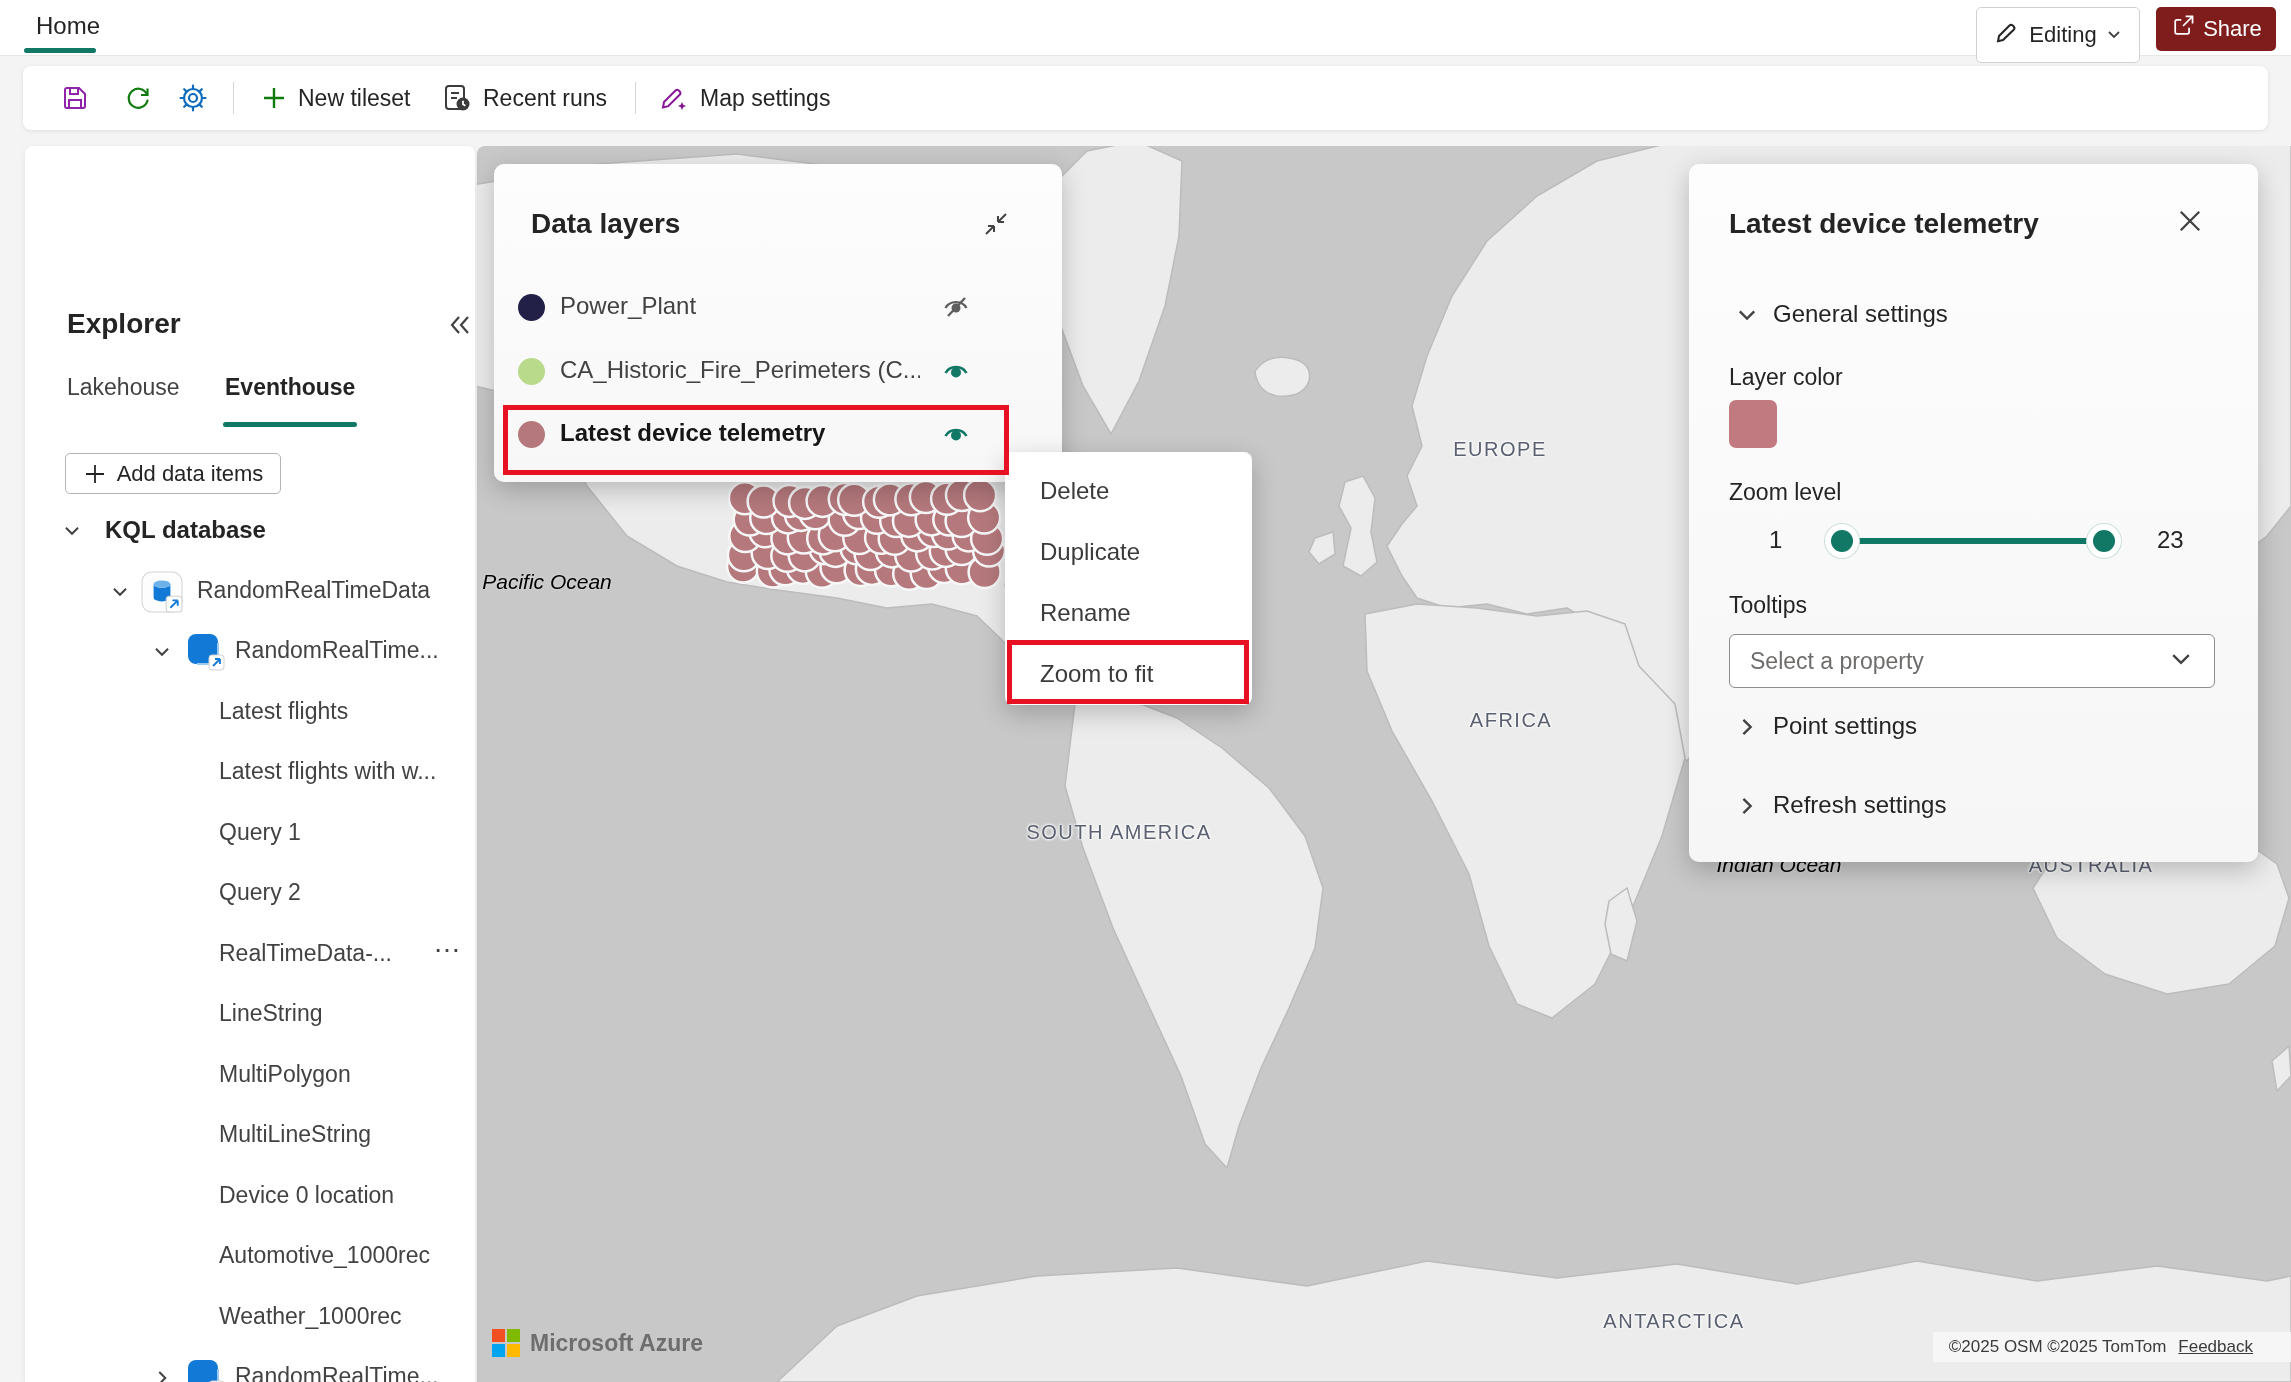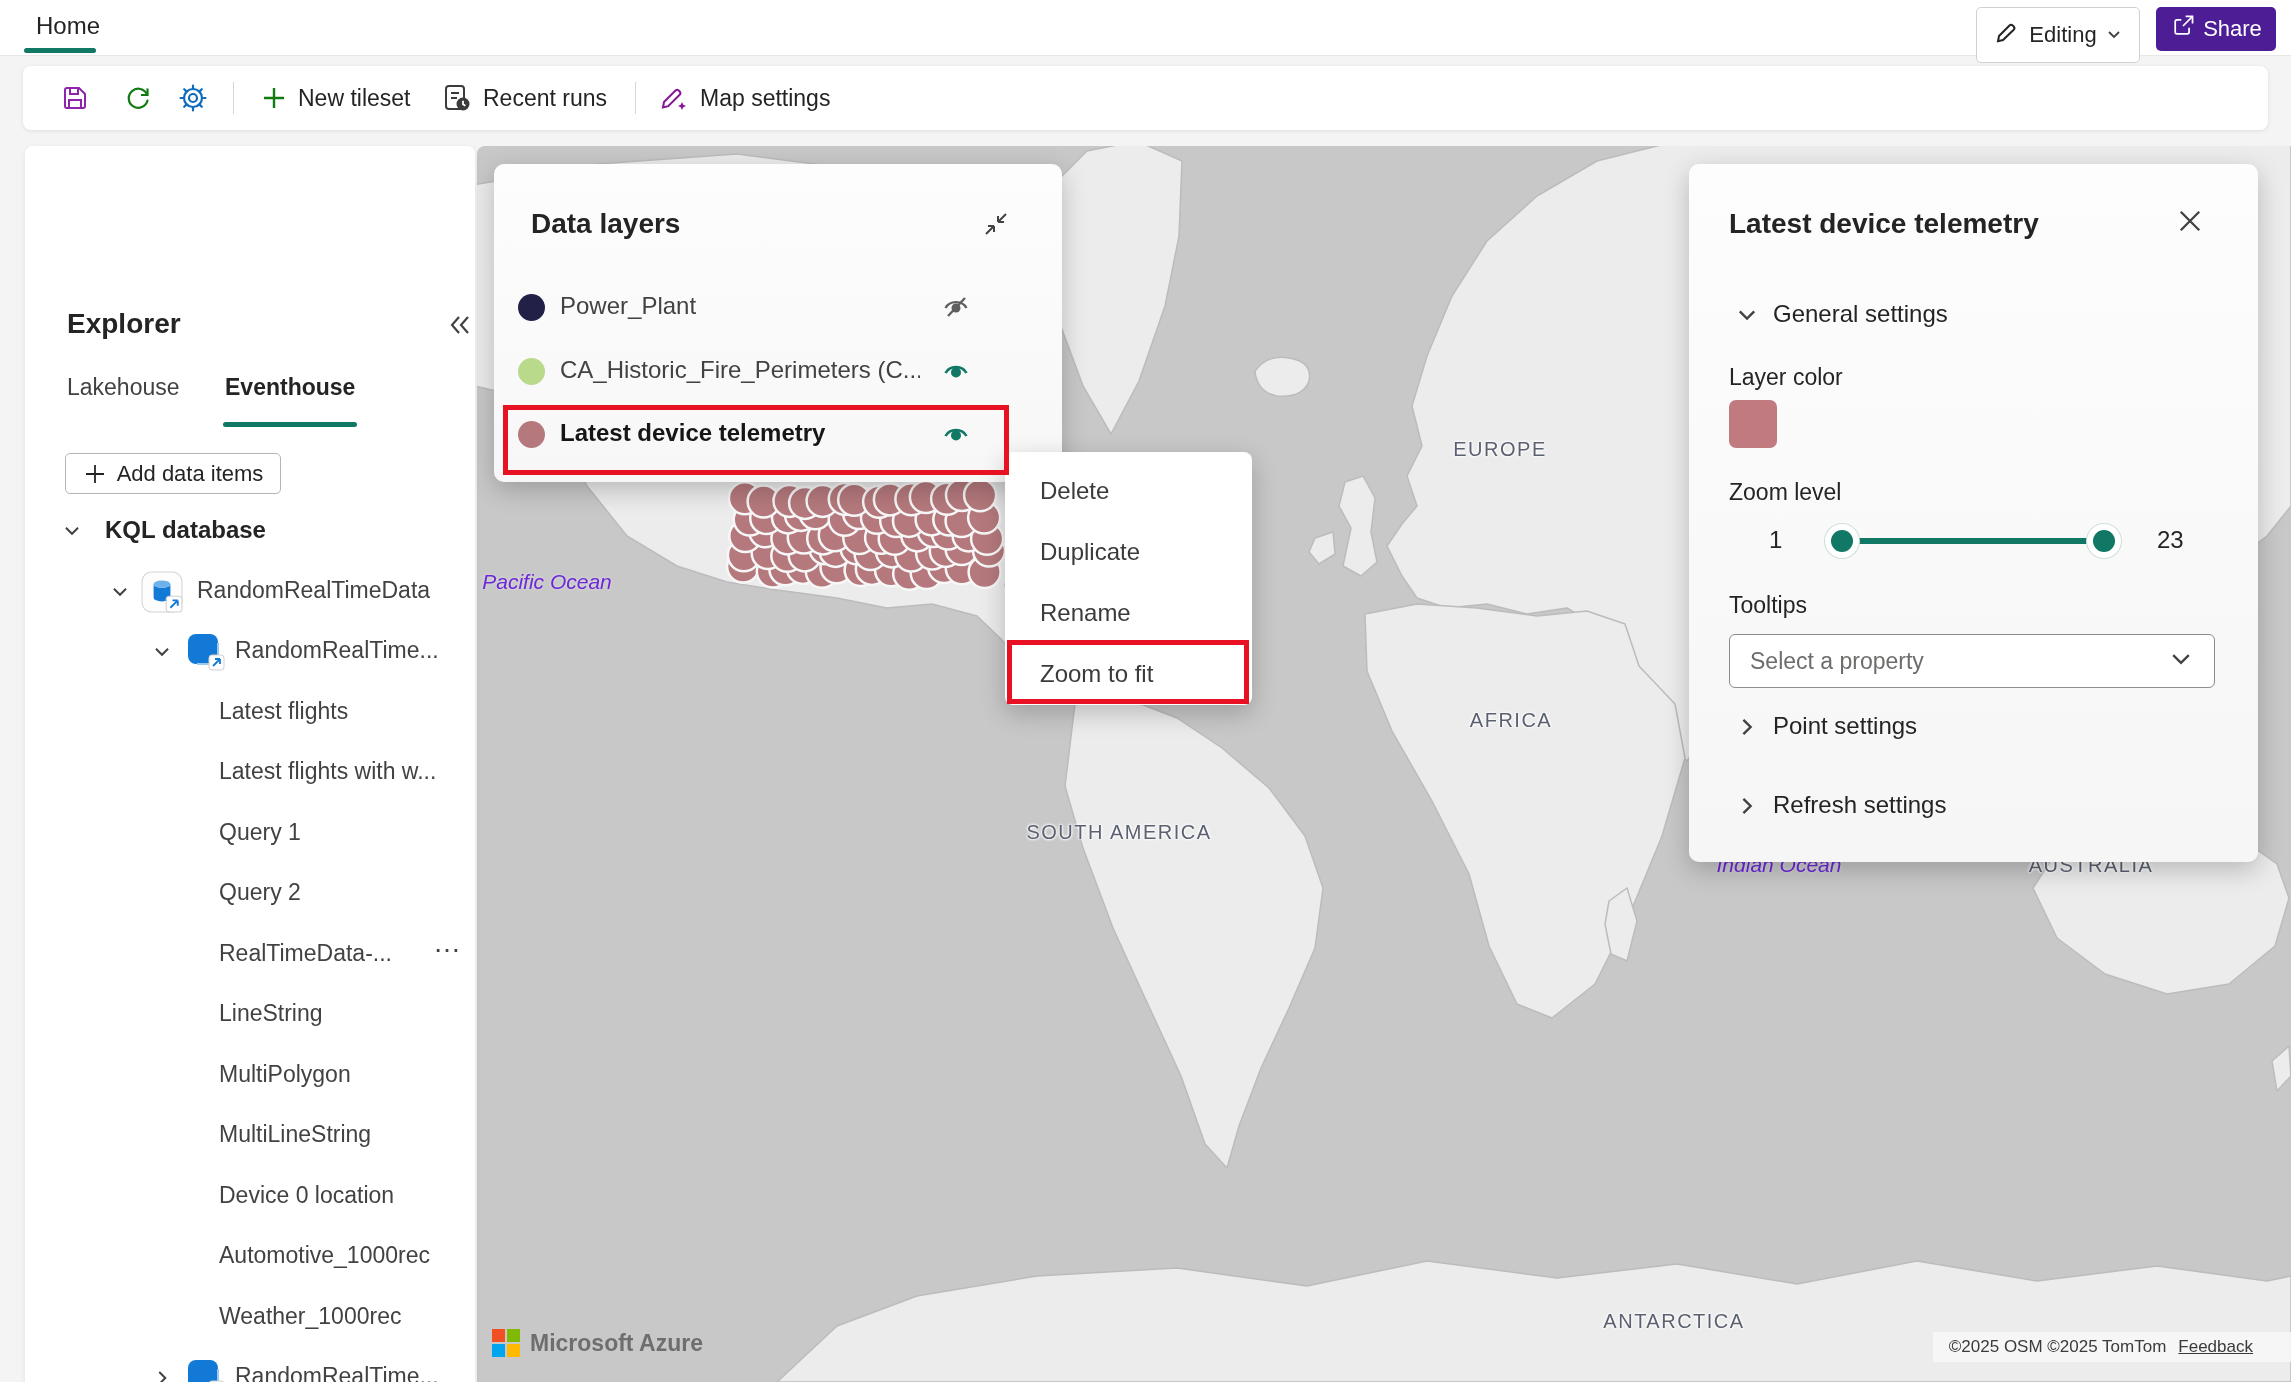--- a/index.html
+++ b/index.html
@@ -5,21 +5,21 @@
   * { margin:0; padding:0; box-sizing:border-box; }
   html,body { width:2291px; height:1382px; overflow:hidden; }
   body { font-family:"Liberation Sans", sans-serif; background:#f4f4f4; position:relative; }
   #app { position:absolute; inset:0; }
 
   
   .topbar { position:absolute; left:0; top:0; width:2291px; height:56px; background:#fff; border-bottom:1px solid #e7e7e7; z-index:30; }
   .home-tab { position:absolute; left:24px; top:0; height:52px; padding:0 12px; display:flex; align-items:center; font-size:24px; color:#242424; }
   .home-underline { position:absolute; left:24px; top:48px; width:72px; height:5px; background:#117865; border-radius:3px; }
   .editing-btn { position:absolute; left:1976px; top:7px; width:164px; height:56px; background:#fff; border:1px solid #d1d1d1; border-radius:5px; display:flex; align-items:center; justify-content:center; gap:9px; font-size:22px; color:#242424; cursor:pointer; }
-  .share-btn { position:absolute; left:2156px; top:7px; width:120px; height:44px; background:#4c1d95; border-radius:5px; display:flex; align-items:center; justify-content:center; gap:7px; font-size:22px; color:#fff; cursor:pointer; }
+  .share-btn { position:absolute; left:2156px; top:7px; width:120px; height:44px; background:#7f1d1d; border-radius:5px; display:flex; align-items:center; justify-content:center; gap:7px; font-size:22px; color:#fff; cursor:pointer; }
 
   
   .toolbar { position:absolute; left:23px; top:66px; width:2245px; height:64px; background:#fff; border-radius:8px; box-shadow:0 1px 4px rgba(0,0,0,.09); z-index:25; }
   .tb-item { position:absolute; top:0; height:64px; display:flex; align-items:center; gap:11px; font-size:23px; color:#242424; cursor:pointer; }
   .tb-divider { position:absolute; top:16px; width:1px; height:32px; background:#d6d6d6; }
 
   
   .sidebar { position:absolute; left:25px; top:146px; width:450px; height:1236px; background:#fff; border-radius:8px 8px 0 0; box-shadow:0 2px 6px rgba(0,0,0,.08); z-index:20; }
   .explorer-title { position:absolute; left:42px; top:162px; font-size:28px; font-weight:bold; color:#242424; }
   .collapse-left { position:absolute; left:420px; top:164px; cursor:pointer; }
@@ -32,21 +32,21 @@
   .tree-row .chev { position:absolute; top:19px; }
   .tree-row .t-icon { position:absolute; top:9px; }
   .tree-row .t-label { position:absolute; top:15px; font-size:23px; color:#424242; white-space:nowrap; }
   .tree-row .t-label.bold { font-weight:bold; color:#242424; font-size:24px; }
   .tree-row .t-more { position:absolute; left:408px; top:2px; font-size:28px; letter-spacing:2px; color:#424242; }
 
   
   .map { position:absolute; left:477px; top:146px; width:1814px; height:1236px; background:#c8c8c8; border-top-left-radius:8px; overflow:hidden; z-index:1; }
   .map svg.land { position:absolute; left:0; top:0; }
   .map-label { position:absolute; transform:translate(-50%,-50%); font-size:20px; letter-spacing:1.5px; color:#5b6170; text-shadow:0 0 3px #fff,0 0 3px #fff,0 0 3px #fff; white-space:nowrap; }
-  .ocean-label { position:absolute; transform:translate(-50%,-50%); font-size:21px; font-style:italic; color:#6d28d9; text-shadow:0 0 3px #e2e2e2; white-space:nowrap; }
+  .ocean-label { position:absolute; transform:translate(-50%,-50%); font-size:21px; font-style:italic; color:#000000; text-shadow:0 0 3px #e2e2e2; white-space:nowrap; }
   .dots-svg { position:absolute; left:0; top:0; }
   .azure-brand { position:absolute; left:15px; top:1183px; display:flex; align-items:center; gap:10px; }
   .ms-squares { display:grid; grid-template-columns:13px 13px; grid-template-rows:13px 13px; gap:2px; }
   .azure-text { font-size:23px; font-weight:bold; color:#6e6e6e; }
   .attribution { position:absolute; right:0; top:1186px; height:30px; background:rgba(248,248,248,.85); display:flex; align-items:center; gap:12px; padding:0 38px 0 16px; font-size:17px; color:#3b3b3b; }
   .attribution .feedback { text-decoration:underline; cursor:pointer; color:#3b3b3b; }
 
   
   .dl-panel { position:absolute; left:494px; top:164px; width:568px; height:318px; background:linear-gradient(180deg,#fdfdfd,#f7f7f7); border-radius:10px; box-shadow:0 8px 26px rgba(0,0,0,.22); z-index:10; }
   .dl-title { position:absolute; left:37px; top:44px; font-size:28px; font-weight:bold; color:#242424; }

